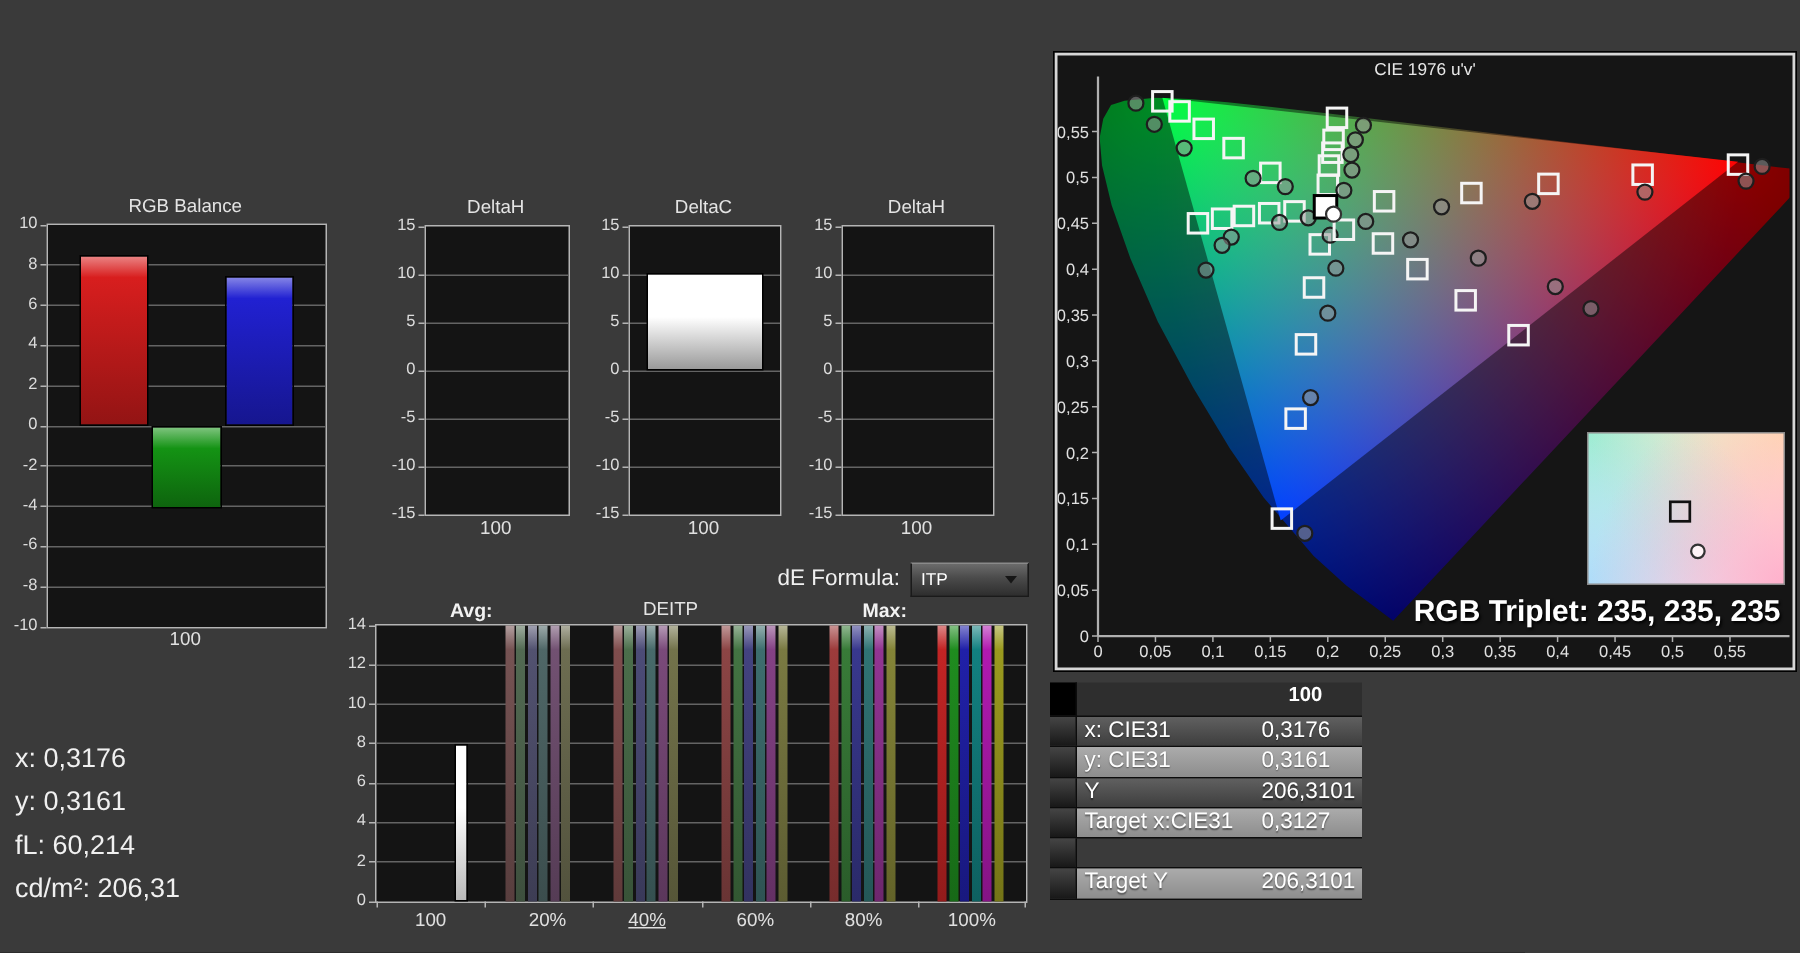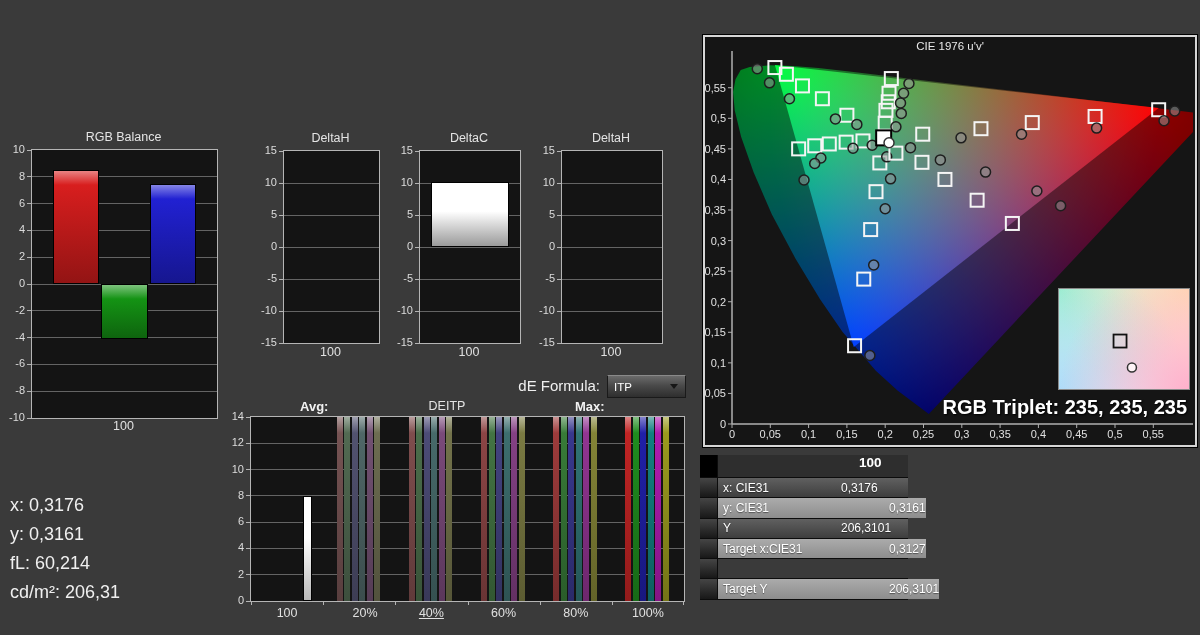--- a/index.html
+++ b/index.html
@@ -32,24 +32,24 @@
   .cr-line{position:absolute;left:10px;font-size:18px;color:#f0f0f0;}
   
   .cie-panel{position:absolute;left:703px;top:35px;width:494px;height:412px;box-sizing:border-box;
              background:#151515;border:2px solid #d6d6d6;outline:1px solid #000;}
   
   .rtable{position:absolute;left:700px;top:455px;width:208px;}
   .trow{display:flex;height:20.3px;border-bottom:1px solid #0c0c0c;box-sizing:border-box;}
   .trow.header{height:23px;background:#2e2e2e;}
   .gutter{width:18px;flex:0 0 18px;background:linear-gradient(#454545,#181818);border-right:1px solid #0c0c0c;box-sizing:border-box;}
   .trow.header .gutter{background:#000;}
-  .tbody-cells{flex:1;display:flex;align-items:center;font-size:12px;color:#fff;
+  .tbody-cells{flex:1;display:flex;align-items:flex-start;font-size:15px;color:#fff;
                text-shadow:0 1px 1px rgba(0,0,0,.45);}
   .trow.dark .tbody-cells{background:linear-gradient(#606060,#3e3e3e);}
-  .trow.light .tbody-cells{background:linear-gradient(#ababab,#8d8d8d);gap:48px;}
+  .trow.light .tbody-cells{background:linear-gradient(#ababab,#8d8d8d);}
   .tlabel{width:120px;flex:0 0 120px;padding-left:5px;box-sizing:border-box;white-space:nowrap;}
   .tvalue{flex:1;padding-left:3px;white-space:nowrap;}
   .theader-val{margin-left:141px;font-weight:bold;font-size:13.5px;color:#fff;}
 </style>
 </head>
 <body>
 
 <div class="stage">
 
 

